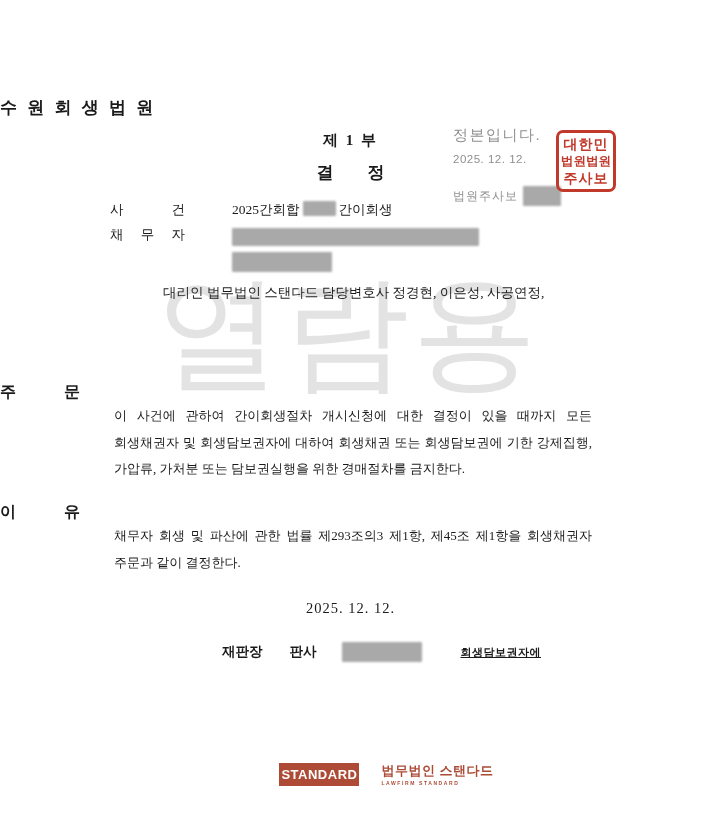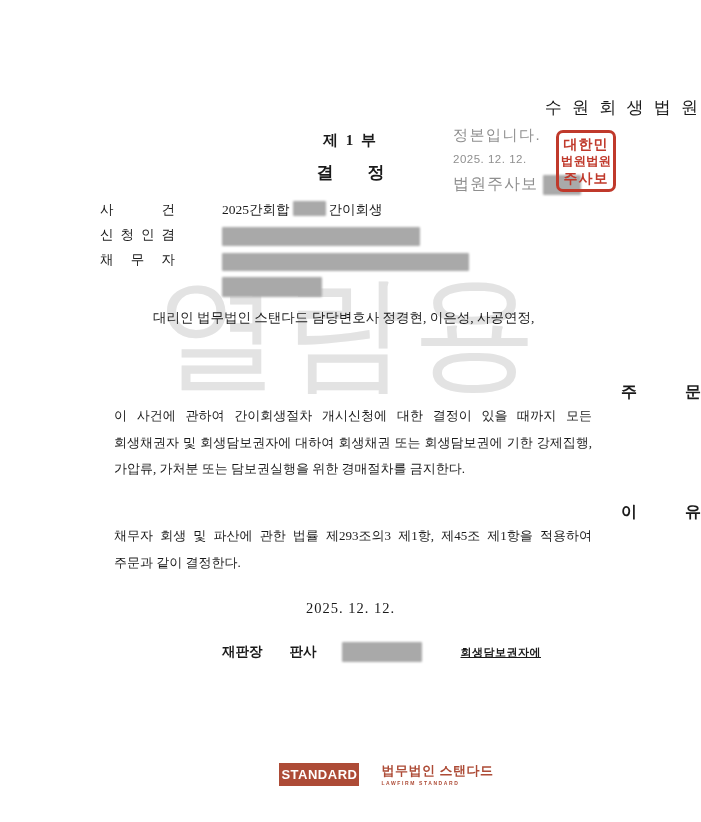--- a/index.html
+++ b/index.html
@@ -10,62 +10,62 @@
   
   .watermark {
     position:absolute; left:156px; top:250px; z-index:0;
     font-family:"Liberation Sans","DejaVu Sans",sans-serif;
     font-size:125px; letter-spacing:3px; color:var(--watermark-gray,#e3e3e3);
     font-weight:400; user-select:none; white-space:pre;
   }
   .content { position:relative; z-index:1; }
 
   
-  .court-name { position:absolute; top:96px; left:0; width:100%; text-align:right;
-    font-size:17px; font-weight:normal; letter-spacing:3px; white-space:pre; }
+  .court-name { position:absolute; top:96px; left:0; width:100%; text-align:left;
+    font-size:17px; font-weight:bold; letter-spacing:3px; white-space:pre; }
   .panel { position:absolute; top:131px; left:0; width:100%; text-align:center;
     font-size:15px; font-weight:bold; letter-spacing:2px; white-space:pre; }
   .decision-title { position:absolute; top:161px; left:0; width:100%; text-align:center;
     font-size:17px; font-weight:bold; white-space:pre; }
 
   
   .cert { position:absolute; left:453px; top:126px; color:var(--meta-gray,#8f8f8f);
     font-family:"Liberation Sans","DejaVu Sans",sans-serif; }
   .cert-main { font-size:15px; letter-spacing:1.5px; }
   .cert-date { font-size:11.5px; margin-top:8px; letter-spacing:0.5px; }
-  .cert-clerk { font-size:16px; margin-top:9px; display:flex; align-items:center; gap:5px; letter-spacing:1px; }
+  .cert-clerk { font-size:12px; margin-top:21px; display:flex; align-items:center; gap:5px; letter-spacing:1px; }
 
   .redaction { background:var(--redaction-gray,#a9a9a9); filter:blur(1.1px); border-radius:1px; }
   .redaction-clerk { width:38px; height:20px; }
 
   
   .seal { position:absolute; left:556px; top:130px; width:60px; height:62px;
     border:3px solid var(--seal-red,#c0392b); border-radius:7px;
     display:flex; flex-direction:column; justify-content:space-evenly;
     color:var(--seal-red,#c0392b); text-align:center; font-weight:bold;
     filter:blur(0.4px); padding:1px 0; }
   .seal-row1, .seal-row3 { font-size:14px; line-height:15px; letter-spacing:1px; }
   .seal-row2 { font-size:12px; line-height:14px; letter-spacing:0; transform:scaleX(1.05); }
 
   
-  .case-block { position:absolute; left:100px; top:201px; width:490px; font-size:13.5px; }
+  .case-block { position:absolute; left:110px; top:201px; width:490px; font-size:13.5px; }
   .case-row { display:flex; align-items:flex-start; height:25px; }
   .case-label { width:75px; flex-shrink:0; text-align:justify; text-align-last:justify; font-size:13.5px; }
   .case-value { margin-left:47px; }
   .case-no-redaction { display:inline-block; width:33px; height:15px; vertical-align:-2px; margin:0 3px; }
   .redaction-applicant { width:198px; height:19px; margin-left:47px; margin-top:1px; }
   .redaction-debtor   { width:247px; height:18px; margin-left:47px; margin-top:2px; }
   .redaction-debtor2  { width:100px; height:20px; margin-left:122px; margin-top:1px; }
   .rep-line { margin-left:53px; line-height:34px; }
 
   
-  .section-heading { position:absolute; left:0; width:100%; text-align:right;
+  .section-heading { position:absolute; left:0; width:100%; text-align:left;
     font-size:16px; font-weight:bold; white-space:pre; }
   .heading-order { top:382px; }
-  .heading-reason { top:502px;padding-left:15px; }
+  .heading-reason { top:502px; }
   .body-para { position:absolute; left:114px; width:478px; font-size:13px;
     line-height:26.5px; text-align:justify; word-break:keep-all; }
   .para-order { top:403px; }
   .para-reason { top:523px; }
 
   
   .sig-date { position:absolute; top:600px; left:0; width:100%; text-align:center;
     font-size:14.5px; letter-spacing:1px; white-space:pre; }
   .judge-row { position:absolute; left:222px; top:642px; display:flex; align-items:center;
     font-size:13.5px; font-weight:600; }
@@ -113,38 +113,34 @@
     </div>
 
     <div class="case-block">
       <div class="case-row">
         <span class="case-label">사 건</span>
         <span class="case-value">
           <span>2025간회합</span><span class="redaction case-no-redaction"></span><span>간이회생</span>
         </span>
       </div>
       <div class="case-row">
-        <span class="case-label">신 청 인 겸</span>
-        <span class="redaction redaction-applicant"></span>
-      </div>
-      <div class="case-row">
         <span class="case-label">채 무 자</span>
         <span class="redaction redaction-debtor"></span>
       </div>
       <div class="case-row">
         <span class="redaction redaction-debtor2"></span>
       </div>
       <div class="rep-line">대리인 법무법인 스탠다드 담당변호사 정경현, 이은성, 사공연정,</div>
     </div>
 
     <div class="section-heading heading-order">주            문</div>
     <div class="body-para para-order">이 사건에 관하여 간이회생절차 개시신청에 대한 결정이 있을 때까지 모든 회생채권자 및 회생담보권자에 대하여 회생채권 또는 회생담보권에 기한 강제집행, 가압류, 가처분 또는 담보권실행을 위한 경매절차를 금지한다.</div>
 
     <div class="section-heading heading-reason">이            유</div>
-    <div class="body-para para-reason">채무자 회생 및 파산에 관한 법률 제293조의3 제1항, 제45조 제1항을 적용하여 주문과 같이 결정한다.</div>
+    <div class="body-para para-reason">채무자 회생 및 파산에 관한 법률 제293조의3 제1항, 제45조 제1항을 회생채권자 주문과 같이 결정한다.</div>
 
     <div class="sig-date">2025. 12. 12.</div>
 
     <div class="judge-row">
       <span>재판장</span>
       <span class="judge-gap1"></span>
       <span>판사</span>
       <span class="judge-gap2"></span>
       <span class="redaction redaction-judge"></span>
       <span class="judge-gap3"></span>

